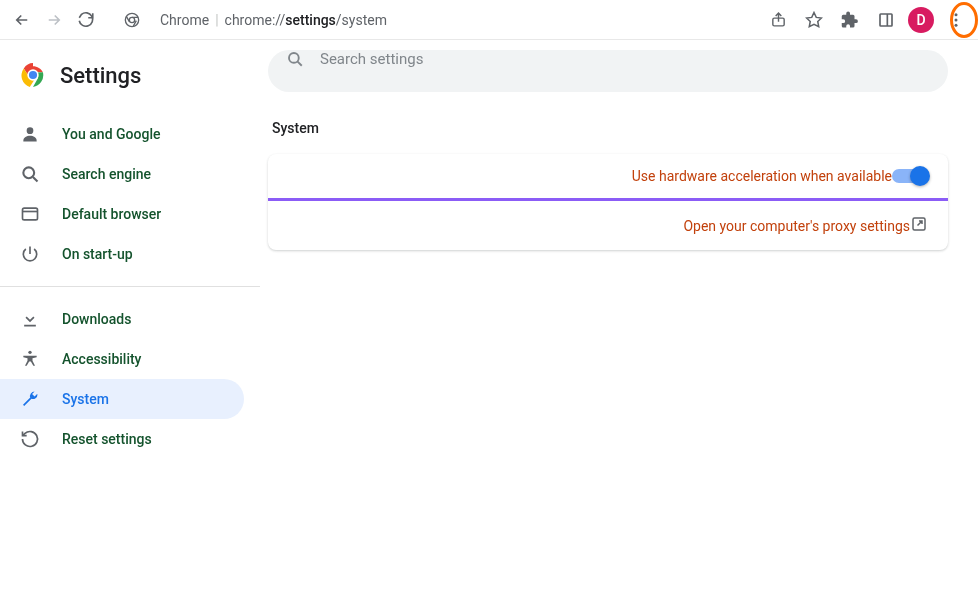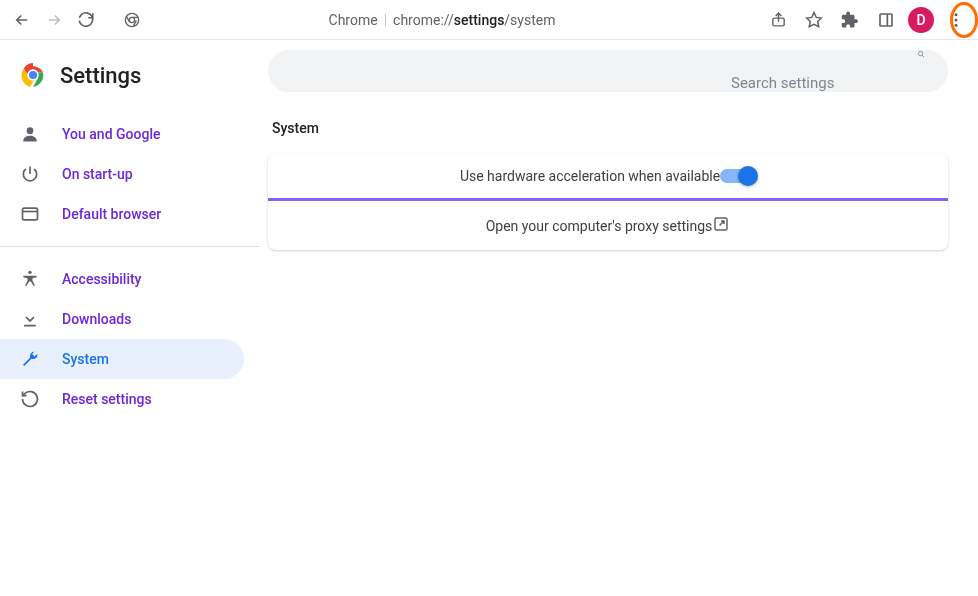--- a/index.html
+++ b/index.html
@@ -2,50 +2,50 @@
 <html><head>
   <meta charset="utf-8">
   <style>
     * { margin: 0; padding: 0; box-sizing: border-box; font-family: -apple-system, BlinkMacSystemFont, "Segoe UI", Roboto, Arial, sans-serif; }
     body { width: 978px; height: 596px; overflow: hidden; background: #fff; }
     
     
     .toolbar { display: flex; align-items: center; height: 40px; padding: 0 8px; border-bottom: 1px solid #e8e8e8; gap: 4px; }
     .nav-btn { width: 28px; height: 28px; display: flex; align-items: center; justify-content: center; border: none; background: none; cursor: pointer; border-radius: 14px; color: #5f6368; }
     .nav-btn.disabled { color: #bdc1c6; }
-    .address-bar { flex: 1; display: flex; align-items: center; height: 30px; background: #fff; border-radius: 15px; padding: 0 12px; margin: 0 8px; color: #5f6368; font-size: 14px; gap: 4px; text-align: center; }
+    .address-bar { flex: 1; display: flex; align-items: center; height: 30px; background: #fff; border-radius: 15px; padding: 0 12px; margin: 0 8px; color: #5f6368; font-size: 14px; gap: 20px; }
     .address-bar .site-icon { color: #5f6368; }
     .address-text { flex: 1; }
     .address-text .bold { color: #202124; font-weight: 500; }
     .toolbar-right { display: flex; align-items: center; gap: 8px; }
     .toolbar-icon { width: 28px; height: 28px; display: flex; align-items: center; justify-content: center; color: #5f6368; cursor: pointer; border-radius: 50%; }
     .avatar { width: 26px; height: 26px; border-radius: 50%; background: #d81b60; color: #fff; display: flex; align-items: center; justify-content: center; font-size: 14px; font-weight: 500; }
     .highlight-ring { position: absolute; top: 2px; right: 0px; width: 28px; height: 36px; border: 3px solid #ff6d00; border-radius: 50%/50%; pointer-events: none; z-index: 10; }
     
     
     .content { display: flex; height: calc(100% - 40px); }
     .sidebar { width: 260px; padding-top: 12px; overflow-y: auto; }
     .sidebar-header { display: flex; align-items: center; gap: 14px; padding: 10px 20px 16px; }
     .chrome-logo { width: 26px; height: 26px; }
     .settings-title { font-size: 22px; font-weight: 500; color: #202124; }
     .nav-list { list-style: none; padding-top: 10px; }
-    .nav-item { display: flex; align-items: center; gap: 22px; height: 40px; padding: 0 20px; font-size: 14px; font-weight: 500; color: #6d28d9; cursor: pointer; border-radius: 0 20px 20px 0; margin-right: 16px; }
+    .nav-item { display: flex; align-items: center; gap: 22px; height: 40px; padding: 0 20px; font-size: 14px; font-weight: 500; color: #14532d; cursor: pointer; border-radius: 0 20px 20px 0; margin-right: 16px; }
     .nav-item .icon { width: 20px; color: #5f6368; display: flex; justify-content: center; }
     .nav-item.active { background: #e8f0fe; color: #1a73e8; }
     .nav-item.active .icon { color: #1a73e8; }
     .nav-divider { height: 1px; background: #e0e0e0; margin: 12px 0 12px 0; }
     
     
     .main { flex: 1; padding: 10px 24px 0 8px; }
-    .search-wrap { background: #f1f3f4; border-radius: 22px; height: 42px; display: flex; align-items: flex-end; padding: 0 18px; gap: 16px; margin-bottom: 28px; max-width: 680px; flex-direction: column; }
+    .search-wrap { background: #f1f3f4; border-radius: 22px; height: 42px; display: flex; align-items: flex-start; padding: 0 18px; gap: 16px; margin-bottom: 28px; max-width: 680px; }
     .search-wrap input { border: none; background: none; outline: none; font-size: 15px; flex: 1; color: #202124; }
     .search-wrap input::placeholder { color: #80868b; }
     .section-title { font-size: 14px; color: #202124; font-weight: 500; margin-bottom: 18px; margin-left: 4px; }
     .settings-card { background: #fff; border-radius: 8px; box-shadow: 0 1px 2px rgba(60,64,67,.15), 0 1px 3px rgba(60,64,67,.1); max-width: 680px; overflow: hidden; }
-    .settings-row { display: flex; align-items: center; justify-content: center; padding: 14px 20px; font-size: 14px; color: #404040; cursor: pointer; }
+    .settings-row { display: flex; align-items: center; justify-content: flex-end; padding: 14px 20px; font-size: 14px; color: #c2410c; cursor: pointer; }
     .settings-row + .settings-row { border-top: 3px solid #8b5cf6; }
     .toggle { width: 36px; height: 14px; background: #8ab4f8; border-radius: 8px; position: relative; }
     .toggle-knob { position: absolute; right: -2px; top: -3px; width: 20px; height: 20px; background: #1a73e8; border-radius: 50%; box-shadow: 0 1px 3px rgba(0,0,0,.3); }
     .ext-icon { color: #5f6368; }
     
     .sep { color: #c4c7c5; margin: 0 6px; }
   </style>
 </head>
 <body>
 
@@ -132,55 +132,64 @@
           <span class="icon">
             <svg width="20" height="20" viewBox="0 0 24 24" fill="currentColor">
               <circle cx="12" cy="8" r="4"></circle>
               <path d="M4 20c0-4 4-6 8-6s8 2 8 6v1H4z"></path>
             </svg>
           </span>
           <span>You and Google</span>
         </li>
       <li class="nav-item">
           <span class="icon">
+            <svg width="20" height="20" viewBox="0 0 24 24" fill="none" stroke="currentColor" stroke-width="2.5">
+              <circle cx="10.5" cy="10.5" r="6.5"></circle>
+              <line x1="21" y1="21" x2="15.5" y2="15.5"></line>
+            </svg>
+          </span>
+          <span>Search engine</span>
+        </li>
+      <li class="nav-item">
+          <span class="icon">
+            <svg width="20" height="20" viewBox="0 0 24 24" fill="none" stroke="currentColor" stroke-width="2">
+              <rect x="3" y="5" width="18" height="14" rx="2"></rect>
+              <line x1="3" y1="9" x2="21" y2="9"></line>
+            </svg>
+          </span>
+          <span>Default browser</span>
+        </li>
+      <li class="nav-item">
+          <span class="icon">
             <svg width="20" height="20" viewBox="0 0 24 24" fill="none" stroke="currentColor" stroke-width="2">
               <path d="M12 3v9"></path>
               <path d="M7 6a8 8 0 1 0 10 0"></path>
             </svg>
           </span>
           <span>On start-up</span>
         </li>
-      <li class="nav-item">
-          <span class="icon">
-            <svg width="20" height="20" viewBox="0 0 24 24" fill="none" stroke="currentColor" stroke-width="2">
-              <rect x="3" y="5" width="18" height="14" rx="2"></rect>
-              <line x1="3" y1="9" x2="21" y2="9"></line>
-            </svg>
-          </span>
-          <span>Default browser</span>
-        </li>
     </ul>
     <div class="nav-divider"></div>
     <ul class="nav-list" style="padding-top:0">
       <li class="nav-item">
           <span class="icon">
             <svg width="20" height="20" viewBox="0 0 24 24" fill="currentColor">
+              <path d="M12 3v10l4-4 1.4 1.4L12 16 6.6 10.4 8 9l4 4V3h0zM5 19h14v2H5z"></path>
+            </svg>
+          </span>
+          <span>Downloads</span>
+        </li>
+      <li class="nav-item">
+          <span class="icon">
+            <svg width="20" height="20" viewBox="0 0 24 24" fill="currentColor">
               <circle cx="12" cy="4" r="2"></circle>
               <path d="M4 8h16v2l-5 1v3l3 6h-2l-3-5h-2l-3 5H6l3-6v-3L4 10z"></path>
             </svg>
           </span>
           <span>Accessibility</span>
-        </li>
-      <li class="nav-item">
-          <span class="icon">
-            <svg width="20" height="20" viewBox="0 0 24 24" fill="currentColor">
-              <path d="M12 3v10l4-4 1.4 1.4L12 16 6.6 10.4 8 9l4 4V3h0zM5 19h14v2H5z"></path>
-            </svg>
-          </span>
-          <span>Downloads</span>
         </li>
       <li class="nav-item active">
           <span class="icon">
             <svg width="20" height="20" viewBox="0 0 24 24" fill="currentColor">
               <path d="M21 6.5a5.5 5.5 0 0 1-7.3 5.2L5 20.4 3.6 19l8.7-8.7A5.5 5.5 0 0 1 17.5 3l-3 3L16 7.5l1.5 1.5 3-3c.3.5.5 1 .5 1.5z"></path>
             </svg>
           </span>
           <span>System</span>
         </li>
       <li class="nav-item">

